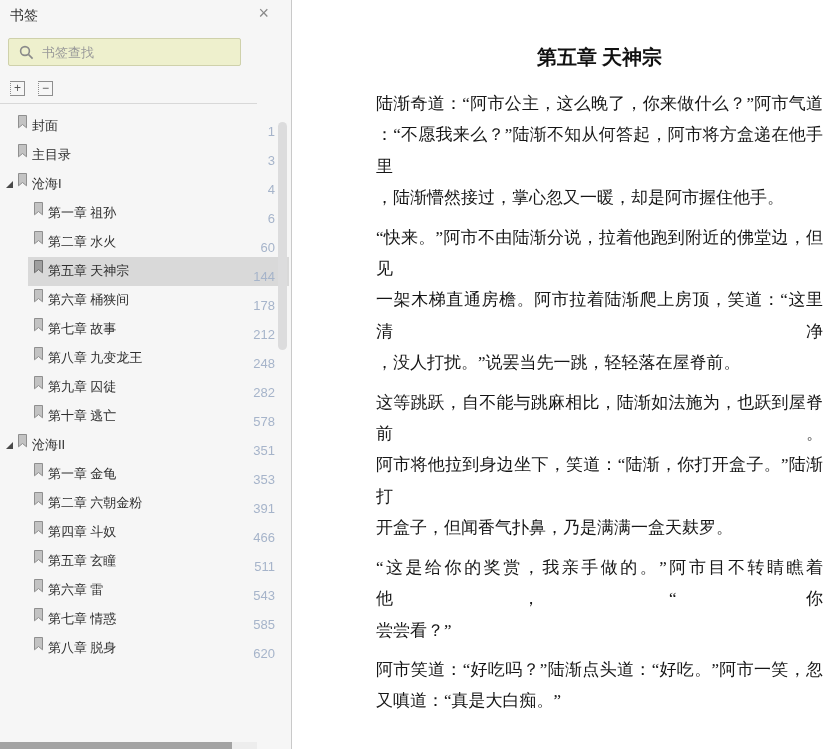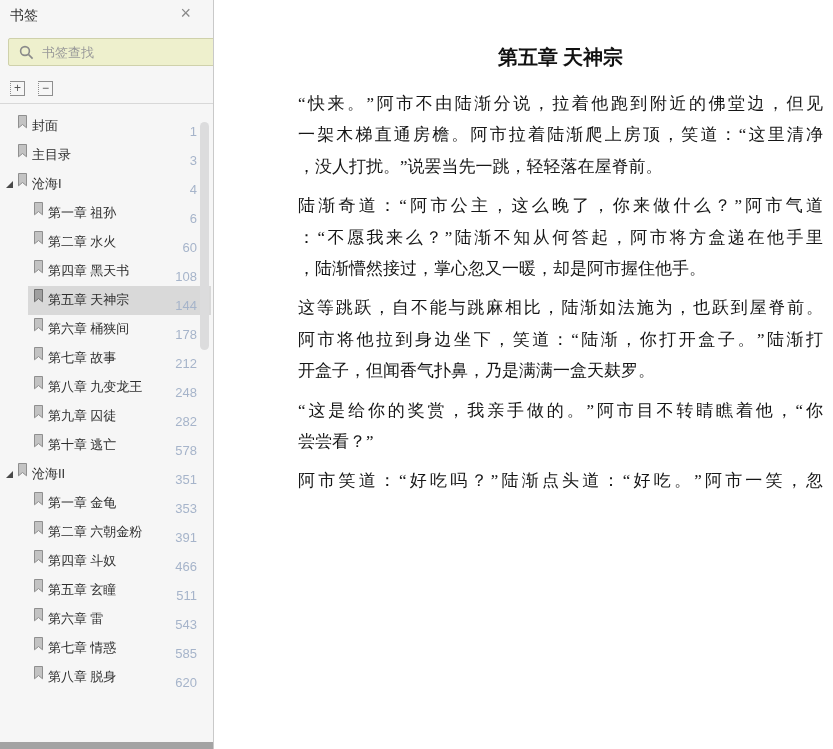--- a/index.html
+++ b/index.html
@@ -1,21 +1,21 @@
 <!DOCTYPE html>
 <html><head>
 <meta charset="utf-8">
 <style>
   * { margin:0; padding:0; box-sizing:border-box; }
   html,body { width:833px; height:749px; }
   body { font-family:"Liberation Sans", sans-serif; background:#fff; overflow:hidden; }
   .app { position:relative; width:833px; height:749px; display:flex; }
 
   
-  .sidebar { position:relative; width:214px; height:749px; background:#f6f6f6;
+  .sidebar { position:relative; width:292px; height:749px; background:#f6f6f6;
              border-right:1px solid #c9c9c9; flex:0 0 auto; overflow:hidden; }
   .sb-title { position:absolute; left:10px; top:7px; font-size:14px; color:#333; }
   .close { position:absolute; right:22px; top:4px; font-size:18px; color:#8a8a8a; cursor:pointer; line-height:18px; }
   .searchbox { position:absolute; left:8px; top:38px; width:233px; height:28px;
                background:#eef0cd; border:1px solid #cfd1ab; border-radius:2px;
                display:flex; align-items:center; }
   .searchbox svg { margin:0 8px 0 10px; flex:0 0 auto; }
   .searchbox input { flex:1; border:none; outline:none; background:transparent;
                      font-size:13px; color:#a16207; font-family:"Liberation Sans",sans-serif; }
   .searchbox input::placeholder { color:#9a9a9a; }
@@ -105,27 +105,20 @@
         <span class="lbl">第一章 祖孙</span>
         <span class="num">6</span>
       </div>
       <div class="row lvl1">
         <span class="bm"><svg width="11" height="14" viewBox="0 0 11 14">
               <path d="M1.5.5h8v12.3L5.5 9.5l-4 3.3z" fill="#c3c3c3" stroke="#8f8f8f"></path>
             </svg></span>
         <span class="lbl">第二章 水火</span>
         <span class="num">60</span>
       </div>
-      <div class="row lvl1">
-        <span class="bm"><svg width="11" height="14" viewBox="0 0 11 14">
-              <path d="M1.5.5h8v12.3L5.5 9.5l-4 3.3z" fill="#c3c3c3" stroke="#8f8f8f"></path>
-            </svg></span>
-        <span class="lbl">第四章 黑天书</span>
-        <span class="num">108</span>
-      </div>
       <div class="row lvl1 selected">
         <span class="bm"><svg width="11" height="14" viewBox="0 0 11 14">
               <path d="M1.5.5h8v12.3L5.5 9.5l-4 3.3z" fill="#9f9f9f" stroke="#6f6f6f"></path>
             </svg></span>
         <span class="lbl">第五章 天神宗</span>
         <span class="num">144</span>
       </div>
       <div class="row lvl1">
         <span class="bm"><svg width="11" height="14" viewBox="0 0 11 14">
               <path d="M1.5.5h8v12.3L5.5 9.5l-4 3.3z" fill="#c3c3c3" stroke="#8f8f8f"></path>
@@ -223,36 +216,37 @@
     <div class="vthumb"></div>
     <div class="htrack">
       <div class="hthumb"></div>
     </div>
   </aside>
 
   <main class="content">
     <h1 class="chapter-title">第五章 天神宗</h1>
     <div class="pbody">
       <div class="para">
+        <div class="pline">陆渐奇道：“阿市公主，这么晚了，你来做什么？”阿市气道</div>
+        <div class="pline">：“不愿我来么？”陆渐不知从何答起，阿市将方盒递在他手里</div>
+        <div class="pline end">，陆渐懵然接过，掌心忽又一暖，却是阿市握住他手。</div>
+      </div>
+      <div class="para">
         <div class="pline">“快来。”阿市不由陆渐分说，拉着他跑到附近的佛堂边，但见</div>
         <div class="pline">一架木梯直通房檐。阿市拉着陆渐爬上房顶，笑道：“这里清净</div>
         <div class="pline end">，没人打扰。”说罢当先一跳，轻轻落在屋脊前。</div>
       </div>
       <div class="para">
-        <div class="pline">陆渐奇道：“阿市公主，这么晚了，你来做什么？”阿市气道</div>
-        <div class="pline">：“不愿我来么？”陆渐不知从何答起，阿市将方盒递在他手里</div>
-        <div class="pline end">，陆渐懵然接过，掌心忽又一暖，却是阿市握住他手。</div>
-      </div>
-      <div class="para">
         <div class="pline">这等跳跃，自不能与跳麻相比，陆渐如法施为，也跃到屋脊前。</div>
         <div class="pline">阿市将他拉到身边坐下，笑道：“陆渐，你打开盒子。”陆渐打</div>
         <div class="pline end">开盒子，但闻香气扑鼻，乃是满满一盒天麸罗。</div>
       </div>
       <div class="para">
         <div class="pline">“这是给你的奖赏，我亲手做的。”阿市目不转睛瞧着他，“你</div>
         <div class="pline end">尝尝看？”</div>
       </div>
       <div class="para">
         <div class="pline">阿市笑道：“好吃吗？”陆渐点头道：“好吃。”阿市一笑，忽</div>
+        <div class="pline end">又嗔道：“真是大白痴。”</div>
       </div>
     </div>
   </main>
 </div>
 
 </body></html>

